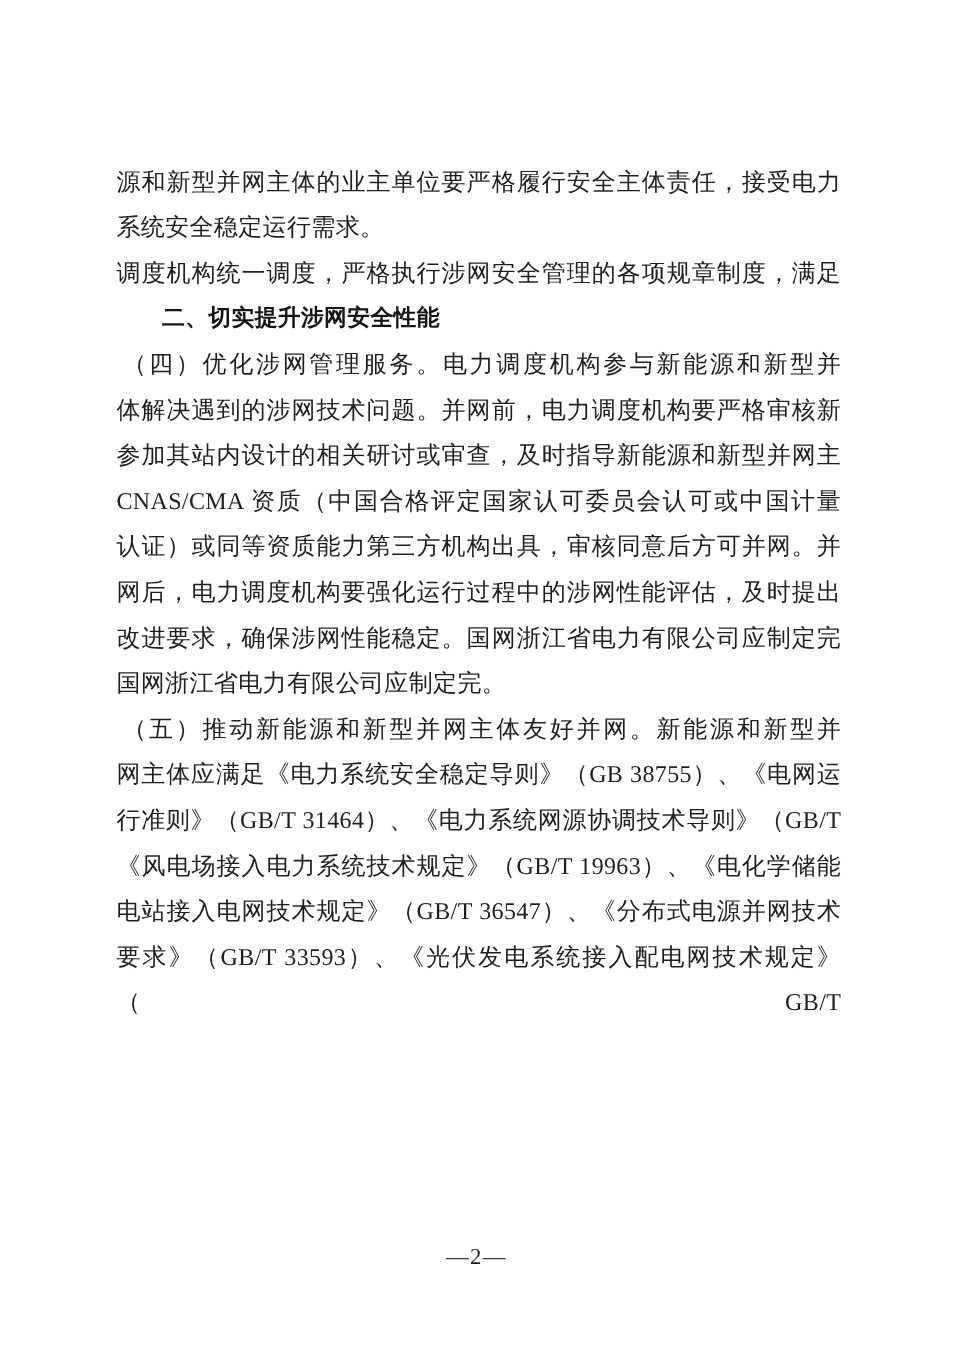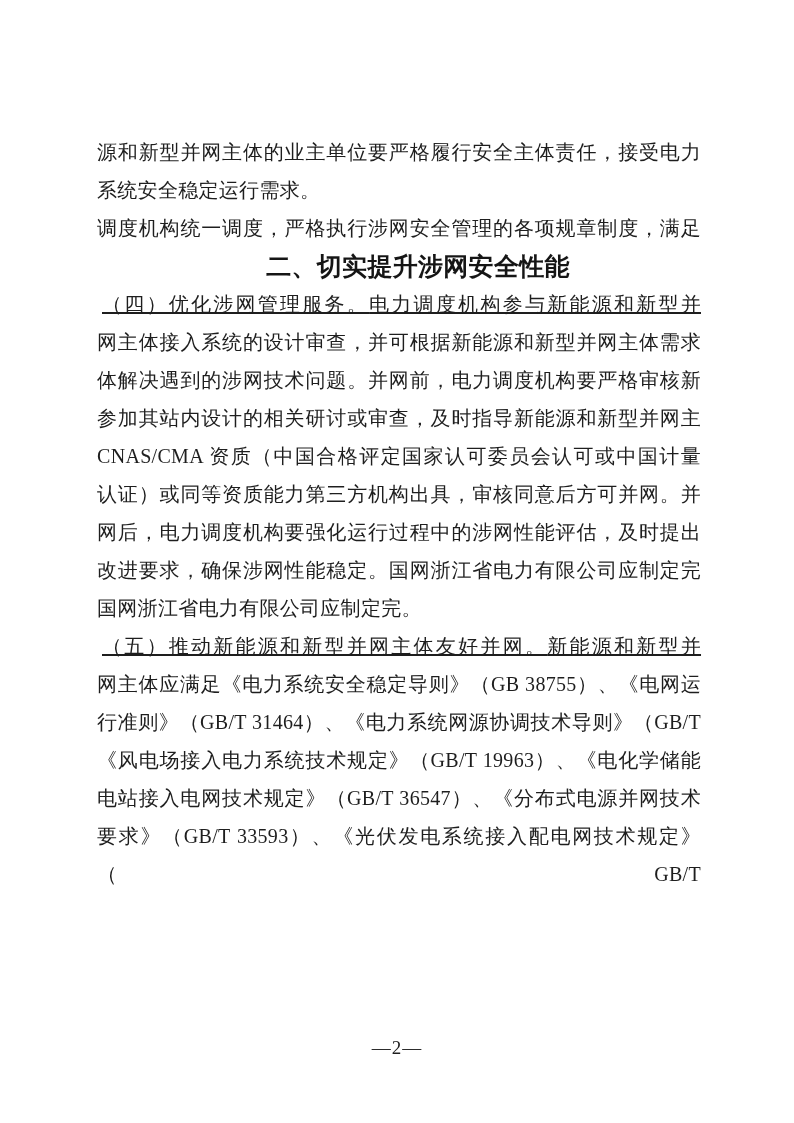--- a/index.html
+++ b/index.html
@@ -31,28 +31,26 @@
     text-align: left;
   }
   .ln.j {
     white-space: normal;
     text-align: justify;
     text-align-last: justify;
   }
   .ln.heading {
     font-family: "Liberation Sans", "DejaVu Sans", sans-serif;
     font-weight: 700;
-    font-size: 25px;
+    font-size: 19px;
     color: #151515;
     padding-left: 38px;
-    text-align: center;
   }
   .ln.ind-p {
     text-indent: 5px;
-    text-decoration: underline;
   }
   .lead {
     font-family: "Liberation Serif", "DejaVu Serif", serif;
   }
   .footer {
     position: absolute;
     left: 0;
     top: 1036px;
     width: 100%;
     text-align: center;
@@ -68,21 +66,20 @@
 <div class="page">
   <div class="text-column">
 
     <div class="ln j">源和新型并网主体的业主单位要严格履行安全主体责任，接受电力</div>
     <div class="ln">系统安全稳定运行需求。</div>
     <div class="ln j">调度机构统一调度，严格执行涉网安全管理的各项规章制度，满足</div>
 
     <div class="ln heading">二、切实提升涉网安全性能</div>
 
     <div class="ln j ind-p"><span class="lead">（四）优化涉网管理服务。</span><span>电力调度机构参与新能源和新型并</span></div>
-    <div class="ln j">网主体接入系统的设计审查，并可根据新能源和新型并网主体需求</div>
     <div class="ln j">体解决遇到的涉网技术问题。并网前，电力调度机构要严格审核新</div>
     <div class="ln j">参加其站内设计的相关研讨或审查，及时指导新能源和新型并网主</div>
     <div class="ln j">CNAS/CMA 资质（中国合格评定国家认可委员会认可或中国计量</div>
     <div class="ln j">认证）或同等资质能力第三方机构出具，审核同意后方可并网。并</div>
     <div class="ln j">网后，电力调度机构要强化运行过程中的涉网性能评估，及时提出</div>
     <div class="ln j">改进要求，确保涉网性能稳定。国网浙江省电力有限公司应制定完</div>
     <div class="ln">国网浙江省电力有限公司应制定完。</div>
 
     <div class="ln j ind-p"><span class="lead">（五）推动新能源和新型并网主体友好并网。</span><span>新能源和新型并</span></div>
     <div class="ln j">网主体应满足《电力系统安全稳定导则》（GB 38755）、《电网运</div>

